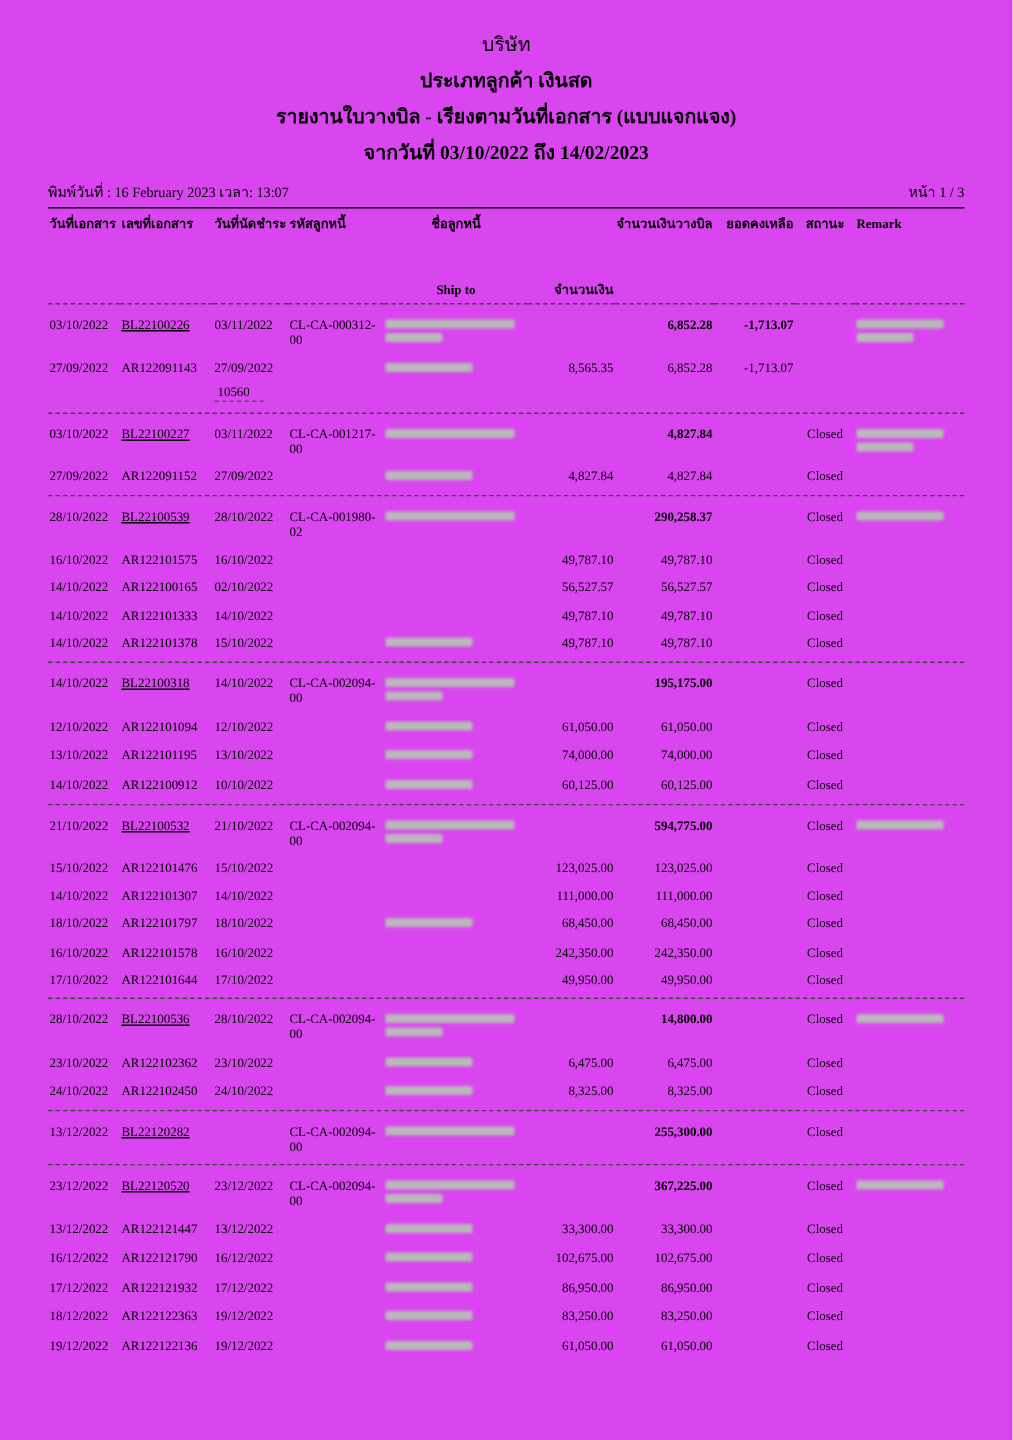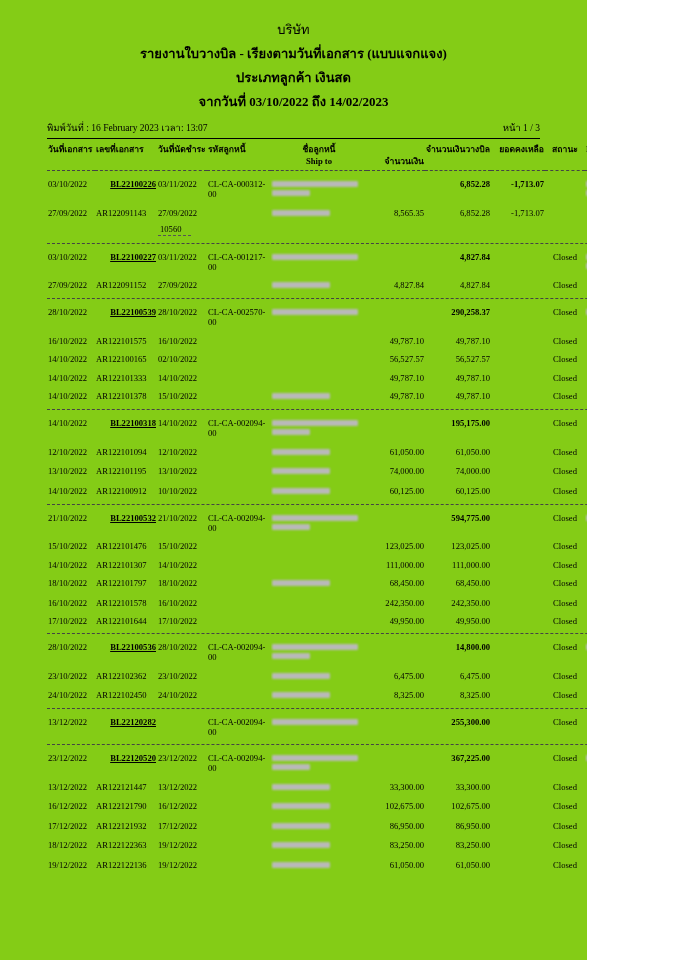--- a/index.html
+++ b/index.html
@@ -1,62 +1,62 @@
 <!DOCTYPE html>
 <html><head>
 <meta charset="utf-8">
 <style>
   * { box-sizing: border-box; }
   html, body { margin: 0; padding: 0; background: #ffffff; }
   .page {
-    width: 587px; height: 960px; background: #84cc16; color: #000;
-    padding: 18px 47px 8px; overflow: hidden;
+    width: 675px; height: 960px; background: #d946ef; color: #000;
+    padding: 18px 32px 8px; overflow: hidden;
     font-family: "Liberation Serif", "DejaVu Serif", serif;
   }
   .title-block { text-align: center; }
   .title-block div { font-size: 13px; line-height: 1.85; }
   .title-block .bold { font-weight: bold; }
   .meta-row {
     display: flex; justify-content: space-between; align-items: center;
     font-size: 9.5px; margin-top: 6px; padding-bottom: 3px;
     border-bottom: 1px solid #000;
   }
   table {
     width: 100%; border-collapse: collapse; table-layout: fixed;
     font-size: 8.6px; margin-top: 1px;
   }
   th, td { padding: 2px 1px; vertical-align: top; overflow: hidden; }
   thead th {
     font-weight: bold; line-height: 1.35; white-space: nowrap;
     padding: 4px 1px 3px; border-bottom: 1px dashed #444;
   }
-  thead th .l2 { font-weight: bold; }
+  thead th .l2 { font-weight: bold; margin-top: 32px; }
   .a-l { text-align: left; } .a-c { text-align: center; } .a-r { text-align: right; }
-  .bl { font-weight: bold; text-decoration: underline; text-align: right; }
+  .bl { font-weight: normal; text-decoration: underline; }
   .b  { font-weight: bold; }
   .item-row td { padding: 6.5px 1px 2px; }
   .bill-row td { padding: 8px 1px 2px; }
   .sep td { padding: 5px 0 0; }
   .dash { border-top: 1px dashed #444; height: 1px; }
   .redact {
     display: block; height: 6px; background: #b9b9b9; border-radius: 1px;
     filter: blur(1.2px); margin: 2px 0 3px;
   }
   .note { display: inline-block; border-bottom: 1px dashed #555; padding: 0 10px 1px 2px; }
   .note-row td { padding-top: 3px; }
 </style>
 </head>
 <body>
 
 <div class="page">
 
   <div class="title-block">
     <div>บริษัท</div>
+    <div class="bold">ประเภทลูกค้า เงินสด</div>
     <div class="bold">รายงานใบวางบิล - เรียงตามวันที่เอกสาร (แบบแจกแจง)</div>
-    <div class="bold">ประเภทลูกค้า เงินสด</div>
     <div class="bold">จากวันที่ 03/10/2022 ถึง 14/02/2023</div>
   </div>
 
   <div class="meta-row">
     <span>พิมพ์วันที่ : 16 February 2023 เวลา: 13:07</span>
     <span>หน้า 1 / 3</span>
   </div>
 
   <table>
     <colgroup>
@@ -190,21 +190,21 @@
         </tr>
         <tr class="sep">
           <td colspan="10">
             <div class="dash"></div>
           </td>
         </tr>
         <tr class="bill-row">
           <td class="a-l">28/10/2022</td>
           <td class="a-l bl">BL22100539</td>
           <td class="a-l">28/10/2022</td>
-          <td class="a-l">CL-CA-002570-00</td>
+          <td class="a-l">CL-CA-001980-02</td>
           <td class="a-l">
             <span class="redact" style="width: 86px;"></span>
           </td>
           <td class="a-r"></td>
           <td class="a-r b">290,258.37</td>
           <td class="a-r b"></td>
           <td class="a-c">Closed</td>
           <td class="a-l">
             <span class="redact" style="width: 58px;"></span>
           </td>

